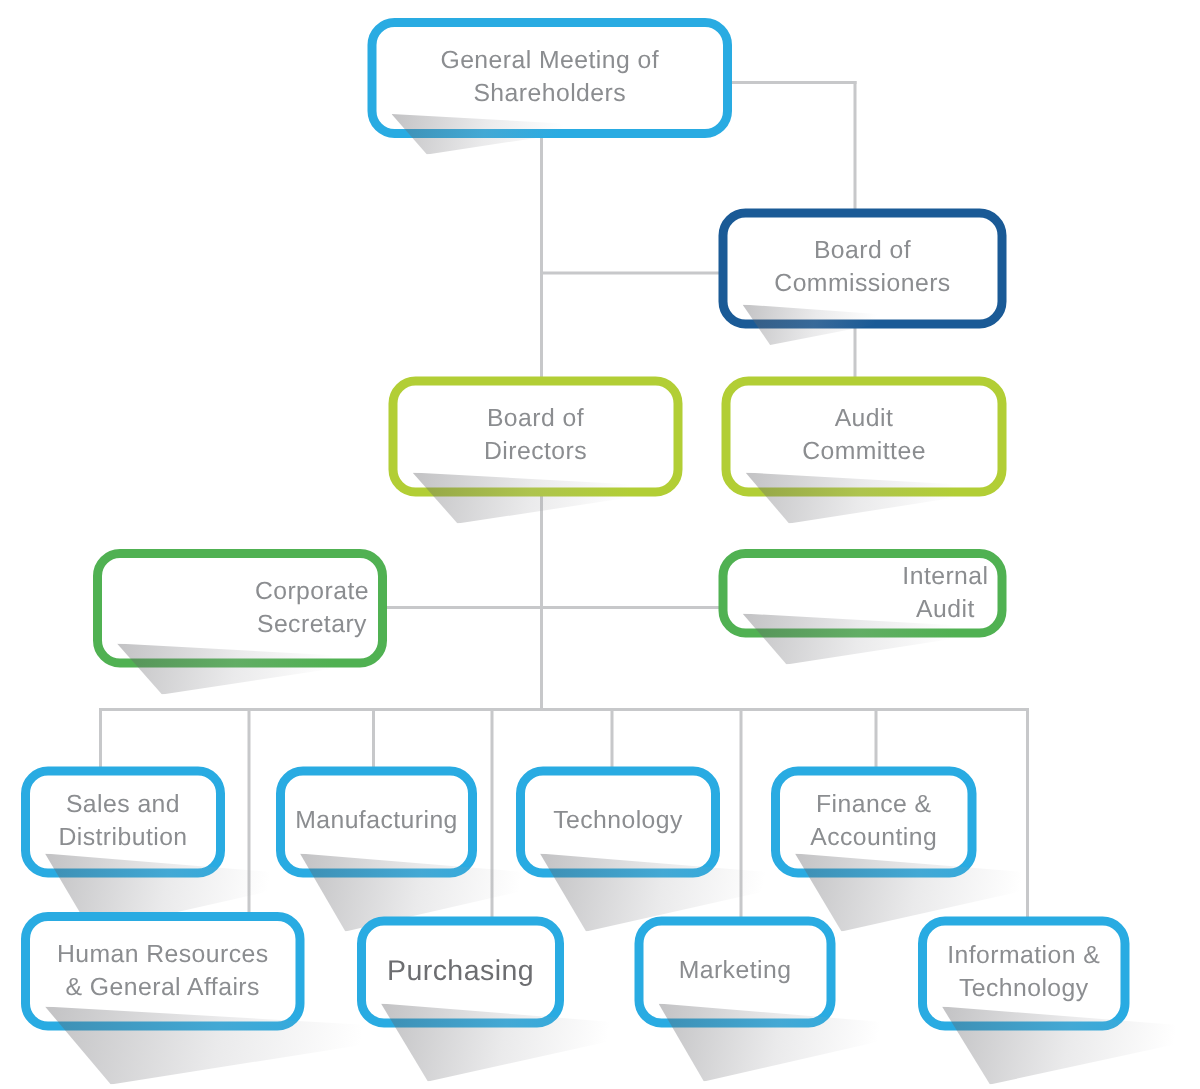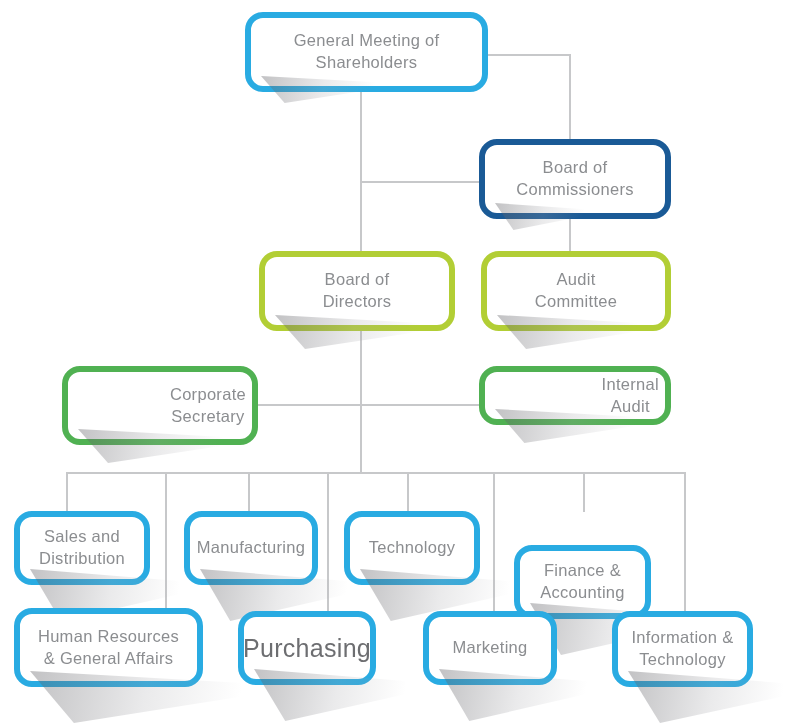--- a/index.html
+++ b/index.html
@@ -39,21 +39,21 @@
   }
   .node .label {
     white-space: pre-line;
     font-size: 16.5px;
     line-height: 1.32;
     letter-spacing: 0.3px;
     color: var(--text, #8B8D90);
     padding: 2px 6px;
   }
   .node .label.emphasis {
-    font-size: 25px;
+    font-size: 19px;
     color: var(--text-emphasis, #6D6E71);
   }
   .c-light-blue { border-color: var(--light-blue, #29ABE2); }
   .c-dark-blue  { border-color: var(--dark-blue,  #1A5A96); }
   .c-lime       { border-color: var(--lime,       #B2CE35); }
   .c-green      { border-color: var(--green,      #50B152); justify-content: flex-end; }
 
   
   .swoosh {
     position: absolute;
@@ -74,21 +74,21 @@
   
   #node-gms { left: 245px; top: 12px;  width: 243px; height: 80px; }
   #node-boc { left: 479px; top: 139px; width: 192px; height: 80px; }
   #node-bod { left: 259px; top: 251px; width: 196px; height: 80px; }
   #node-ac  { left: 481px; top: 251px; width: 190px; height: 80px; }
   #node-cs  { left: 62px;  top: 366px; width: 196px; height: 79px; }
   #node-ia  { left: 479px; top: 366px; width: 192px; height: 59px; }
   #node-sal { left: 14px;  top: 511px; width: 136px; height: 74px; }
   #node-mfg { left: 184px; top: 511px; width: 134px; height: 74px; }
   #node-eng { left: 344px; top: 511px; width: 136px; height: 74px; }
-  #node-fin { left: 514px; top: 511px; width: 137px; height: 74px; margin-top: 34px; }
+  #node-fin { left: 514px; top: 511px; width: 137px; height: 74px; }
   #node-hr  { left: 14px;  top: 608px; width: 189px; height: 79px; text-align: center; }
   #node-pur { left: 238px; top: 611px; width: 138px; height: 74px; }
   #node-mkt { left: 423px; top: 611px; width: 134px; height: 74px; }
   #node-it  { left: 612px; top: 611px; width: 141px; height: 76px; }
 
   
   #ln-spine        { left: 360px; top: 91px;  height: 382px; }
   #ln-gms-right    { left: 487px; top: 54px;  width: 84px; }
   #ln-boc-top      { left: 569px; top: 54px;  height: 86px; }
   #ln-mid-boc      { left: 361px; top: 181px; width: 119px; }

